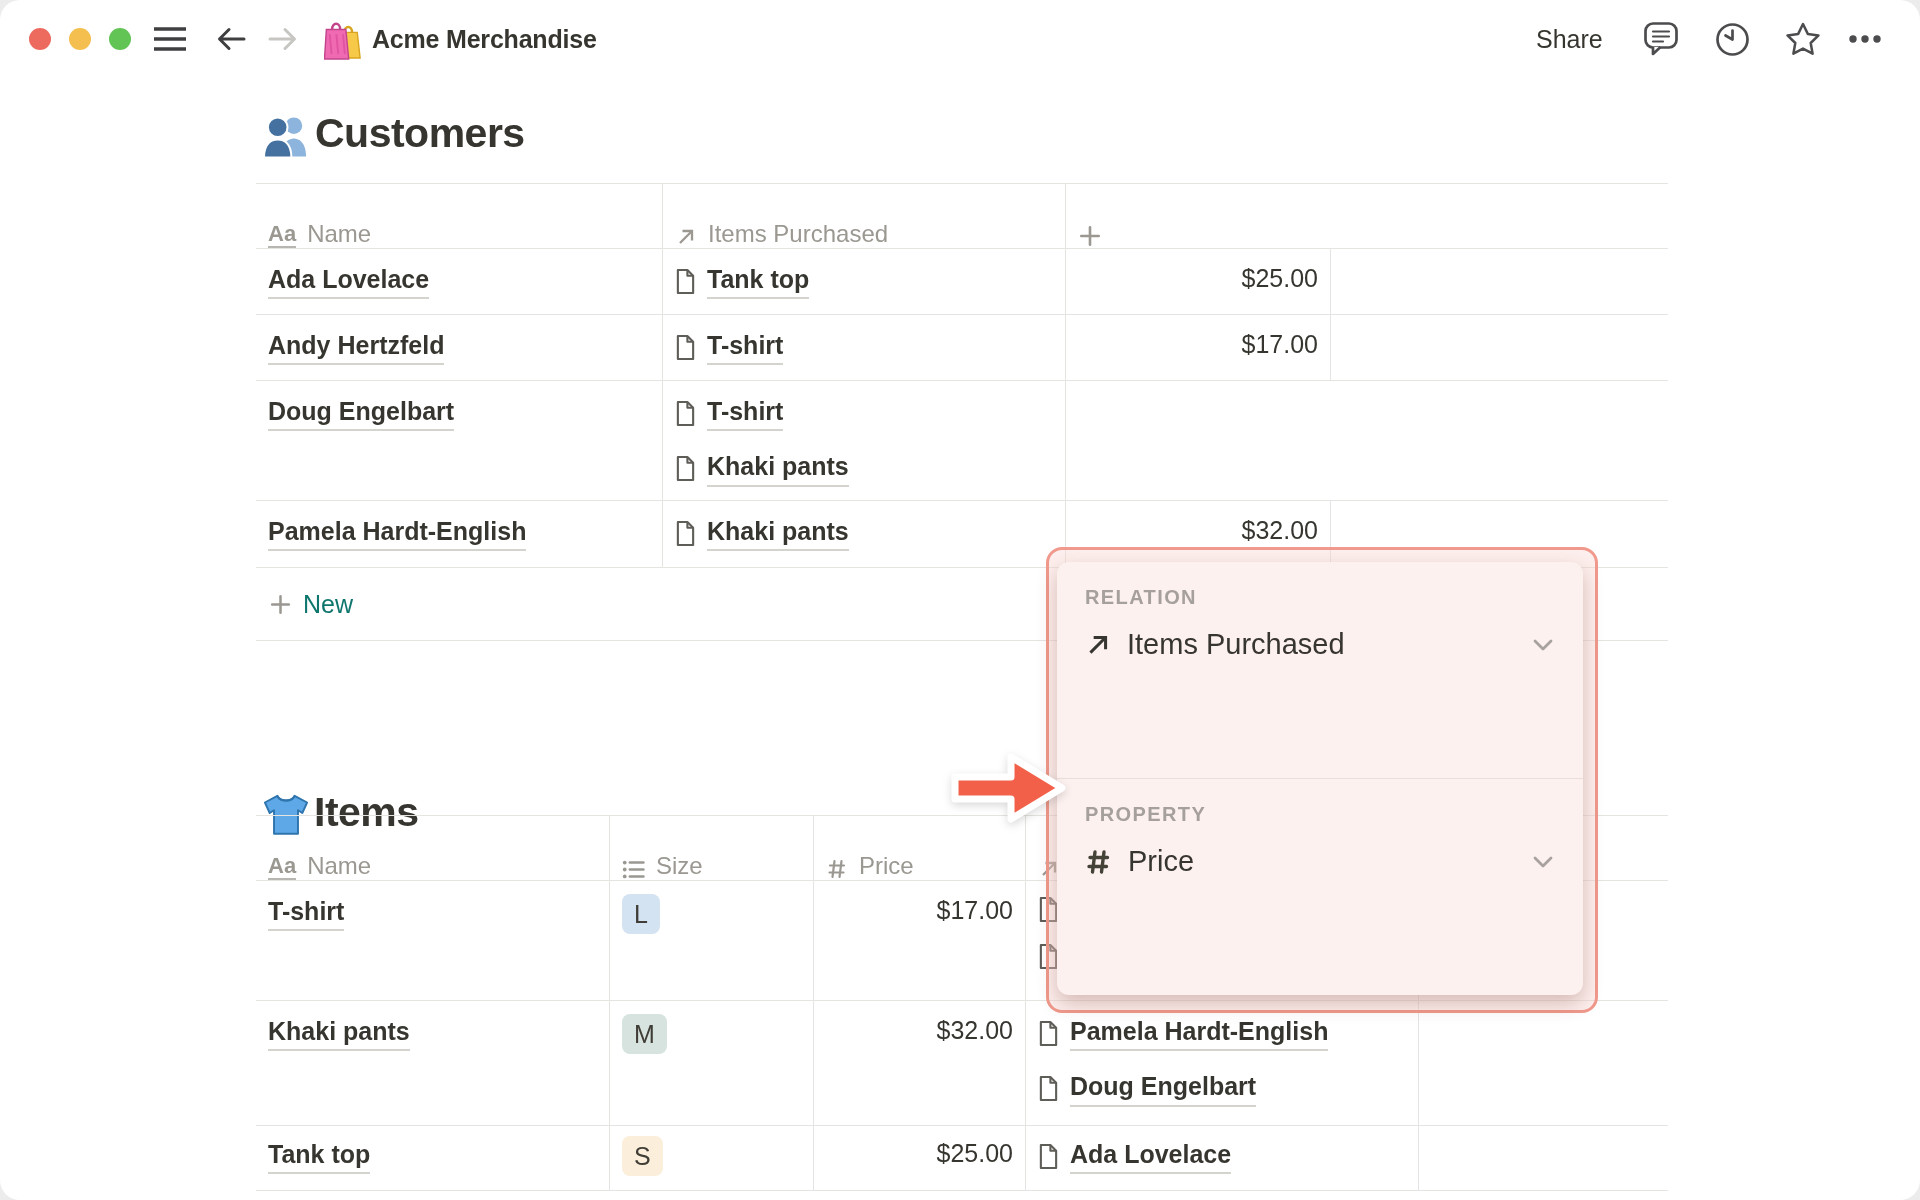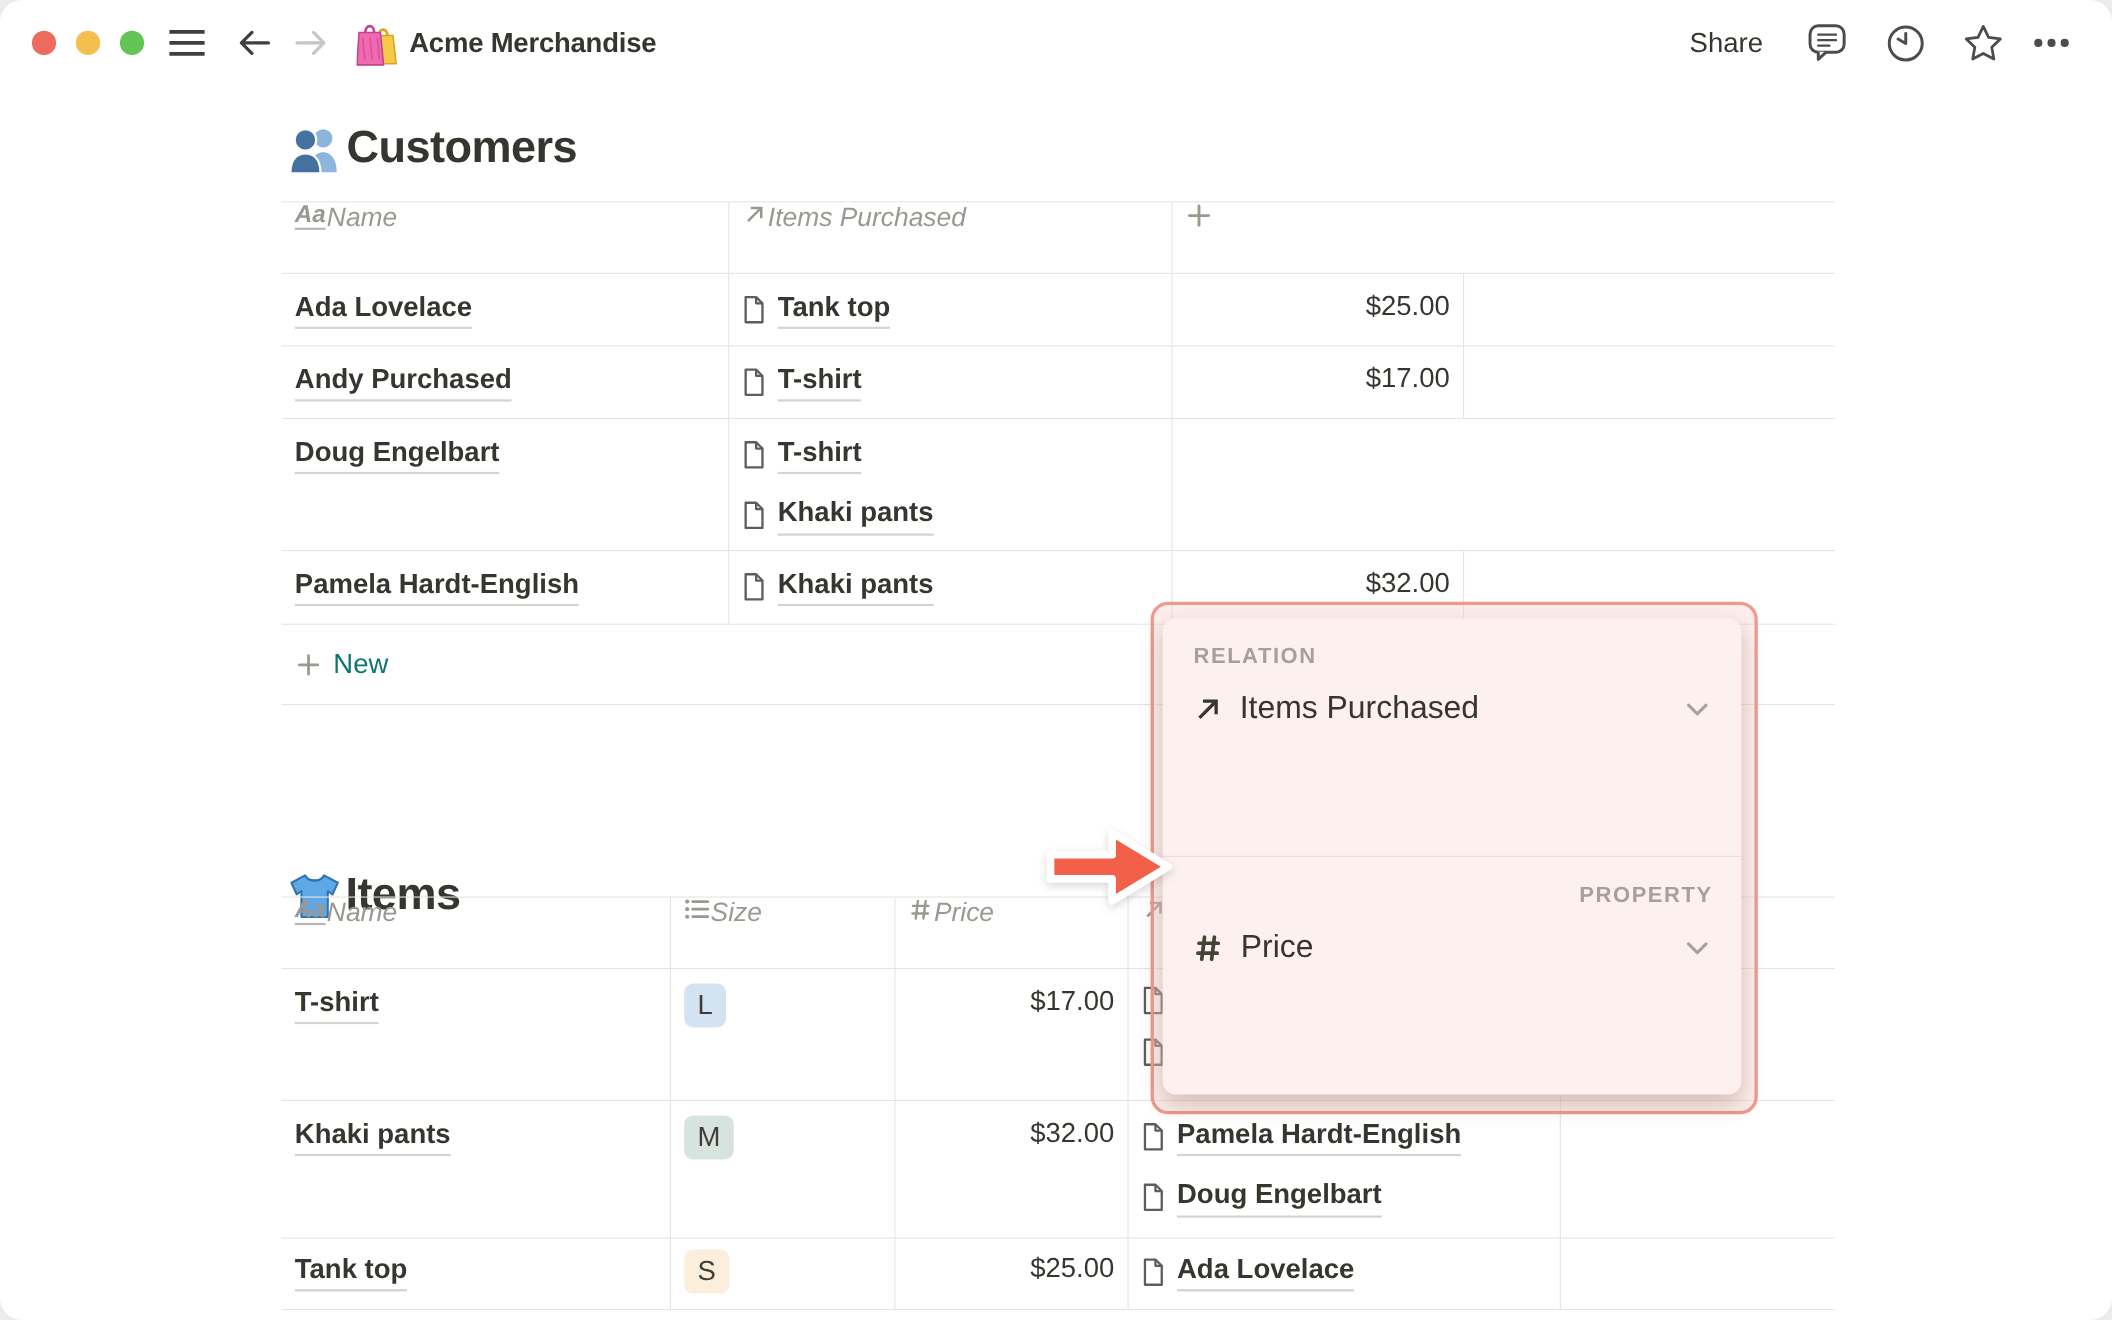--- a/index.html
+++ b/index.html
@@ -18,21 +18,21 @@
 
   
   .section-heading{position:absolute;left:263px;display:flex;align-items:center;gap:5px;
     font-size:41px;font-weight:700;letter-spacing:-0.5px;color:#37352f;text-align:center;}
 
   
   .ntable{position:absolute;left:256px;width:1412px;border-top:1.5px solid #e5e4e1;}
   .trow{display:flex;border-bottom:1.5px solid #e5e4e1;box-sizing:border-box;}
   .cell{box-sizing:border-box;padding:15px 12px 0 12px;overflow:hidden;}
   .vline{border-left:1.5px solid #e5e4e1;}
-  .hrow .cell{display:flex;align-items:flex-start;gap:1px;padding-top:0;padding-bottom:0;font-style:italic;}
+  .hrow .cell{display:flex;align-items:flex-end;gap:11px;padding-top:0;padding-bottom:0;}
   .hlabel{font-size:24px;color:#9b9892;white-space:nowrap;}
   
   .cc1{width:406px;} .cc2{width:403px;} .cc3{width:265px;} .cc4{width:338px;}
   
   .ic1{width:353px;} .ic2{width:204px;} .ic3{width:212px;} .ic4{width:393px;} .ic5{width:250px;}
   .rh65{height:65px;} .rh66{height:66px;} .rh67{height:67px;} .rh73{height:73px;}
   .rh120{height:120px;} .rh125{height:125px;}
 
   .link-text{display:inline-block;font-size:25px;font-weight:700;color:#37352f;
     border-bottom:2.5px solid #d5d3cd;padding-bottom:2px;line-height:1.25;white-space:nowrap;}
@@ -47,21 +47,21 @@
   .tag-green{background:#d7e3df;}
   .tag-yellow{background:#fbeeda;}
 
   
   .popup-ring{position:absolute;left:1046px;top:547px;width:552px;height:466px;box-sizing:border-box;
     border:3px solid #f0998c;border-radius:16px;background:rgba(250,215,209,0.40);z-index:5;}
   .popup-panel{position:absolute;left:1057px;top:562px;width:526px;height:433px;background:#fdf1ef;
     border-radius:12px;box-shadow:0 8px 20px rgba(110,50,40,0.28);display:flex;flex-direction:column;
     z-index:6;overflow:hidden;}
   .psec{flex:1;padding:24px 26px 0 28px;}
-  .psec + .psec{border-top:1.5px solid rgba(90,50,40,0.10);text-align:right;}
+  .psec + .psec{border-top:1.5px solid rgba(90,50,40,0.10);}
   .plabel{font-size:20px;font-weight:600;letter-spacing:1.4px;color:#a6a09c;margin-bottom:19px;}
   .pvalue{display:flex;align-items:center;gap:16px;font-size:29px;color:#37352f;}
   .pvalue .chev{margin-left:auto;}
 
   .red-arrow{position:absolute;left:950px;top:748px;z-index:7;filter:drop-shadow(0 3px 4px rgba(0,0,0,0.15));}
   svg{display:block;}
 </style>
 </head>
 <body>
 
@@ -209,21 +209,21 @@
               <use href="#def-page"></use>
             </svg>
           <span class="link-text">Tank top</span>
         </div>
       </div>
       <div class="cell cc3 vline total-cell">$25.00</div>
       <div class="cell cc4 vline"></div>
     </div>
 
     <div class="trow rh66">
-      <div class="cell cc1"><span class="link-text">Andy Purchased</span></div>
+      <div class="cell cc1"><span class="link-text">Andy Hertzfeld</span></div>
       <div class="cell cc2 vline">
         <div class="plink">
           <svg width="21" height="27" viewBox="0 0 22 28">
               <use href="#def-page"></use>
             </svg>
           <span class="link-text">T-shirt</span>
         </div>
       </div>
       <div class="cell cc3 vline total-cell">$17.00</div>
       <div class="cell cc4 vline"></div>

